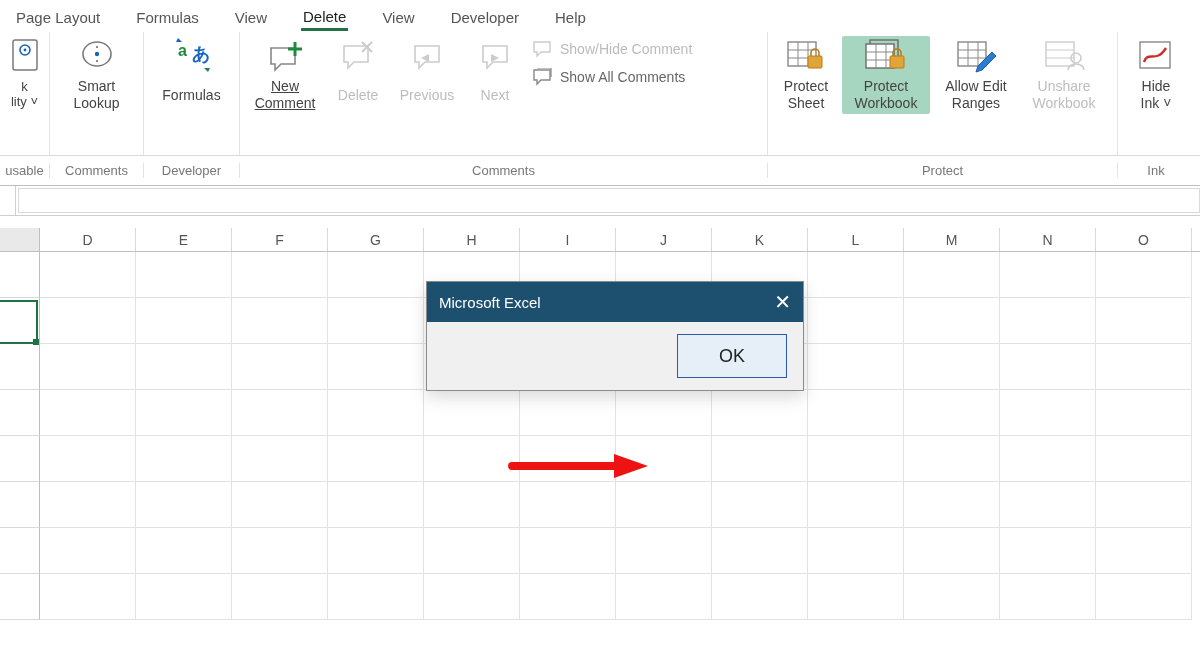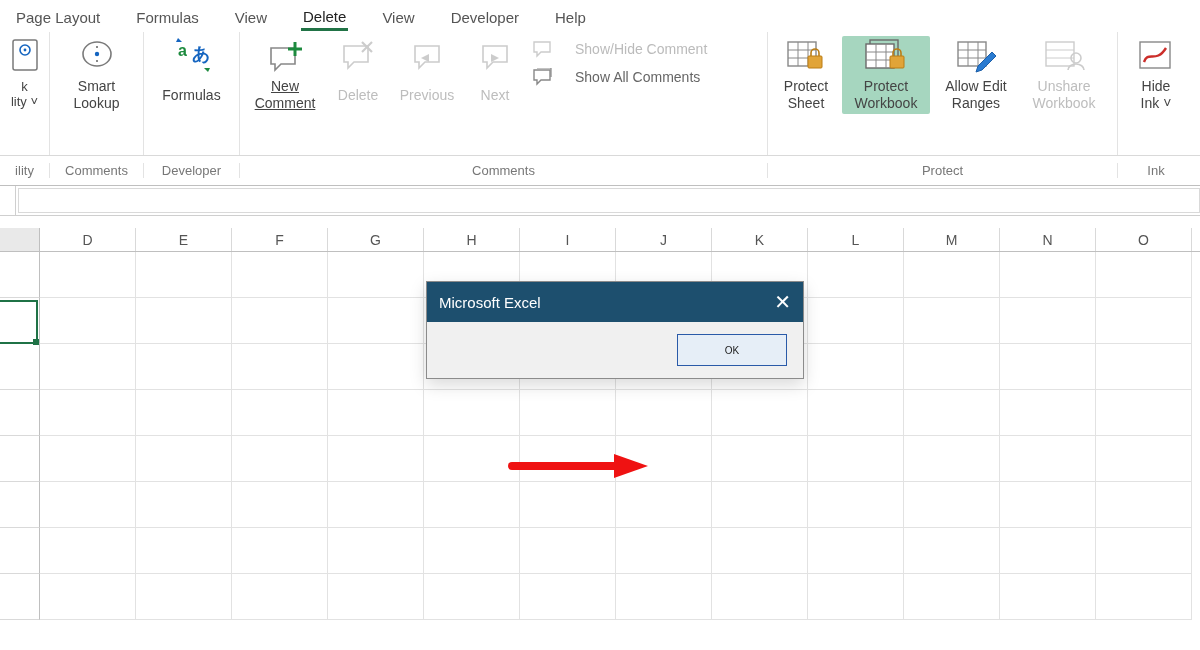--- a/index.html
+++ b/index.html
@@ -60,21 +60,21 @@
     line-height: 1.2;
     position: relative;
   }
   .big-btn svg { display: block; }
   .big-btn .label { min-height: 34px; display:flex; align-items:center; justify-content:center; }
   .big-btn.active { background: #a6d6bf; border-radius:2px; }
   .big-btn.disabled { color: #bdbdbd; }
   .small-line {
     display: flex;
     align-items: center;
-    gap: 21px;
+    gap: 6px;
     padding: 2px 4px;
     font-size: 14px;
     color: #666;
   }
   .small-line svg { flex:0 0 auto; }
 
   
   .group-labels {
     display: flex;
     height: 30px;
@@ -189,25 +189,25 @@
   }
   .dlg-footer {
     background: #f0f0f0;
     padding: 12px 16px;
     display: flex;
     justify-content: flex-end;
     position: relative;
   }
   .dlg-ok {
     width: 110px;
-    height: 32px;
+    height: 44px;
     border: 1px solid #2a5aa8;
     background: #e6eef7;
     color: #222;
-    font-size: 10px;
+    font-size: 18px;
     display: flex;
     align-items: center;
     justify-content: center;
   }
 
   
   .arrow {
     position: absolute;
     left: 508px;
     top: 452px;
@@ -410,21 +410,21 @@
         <div class="label">
             <span><span style="white-space:pre-line;">Hide
 Ink</span> <span>˅</span></span>
           </div>
       </div>
     </div>
   </div>
 </div>
 
 <div class="group-labels">
-  <div style="width:50px;">ility</div>
+  <div style="width:50px;">usable</div>
   <div style="width:94px;">Comments</div>
   <div style="width:96px;">Developer</div>
   <div style="width:528px;">Comments</div>
   <div style="width:350px;">Protect</div>
   <div style="width:76px; border-right:none;">Ink</div>
 </div>
 
 <div class="fbar">
   <div class="namebox"></div>
   <div class="fx"></div>

